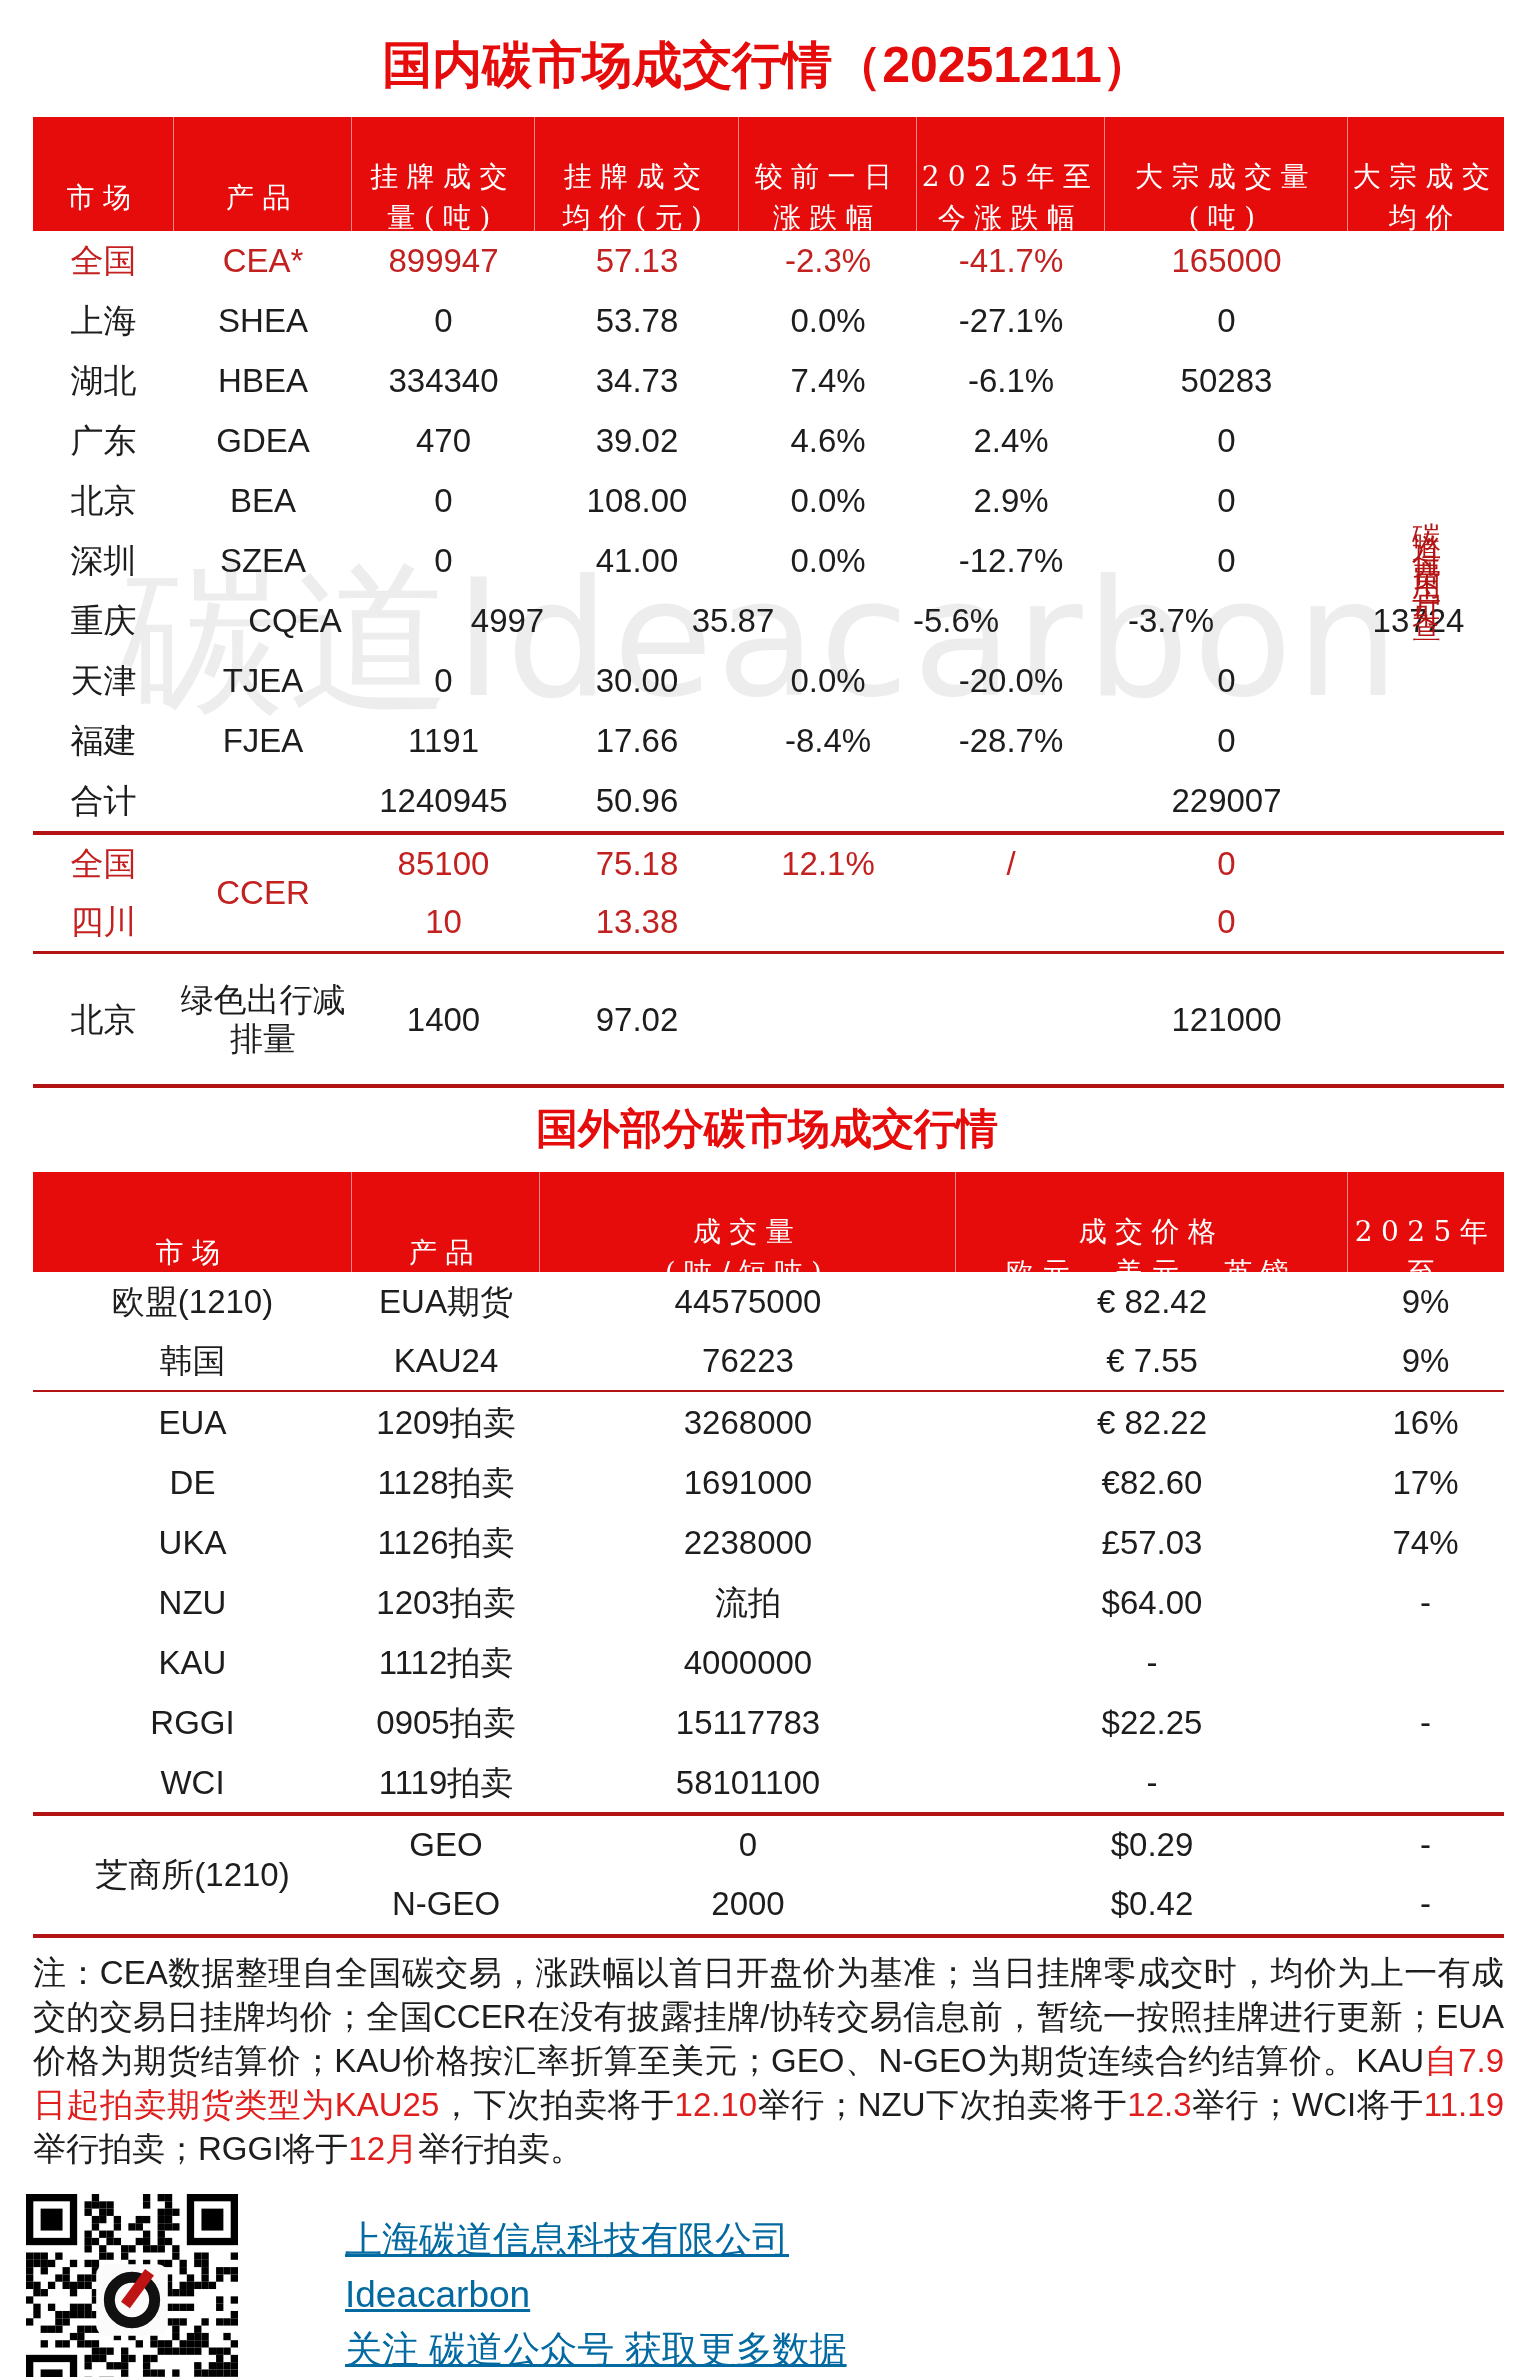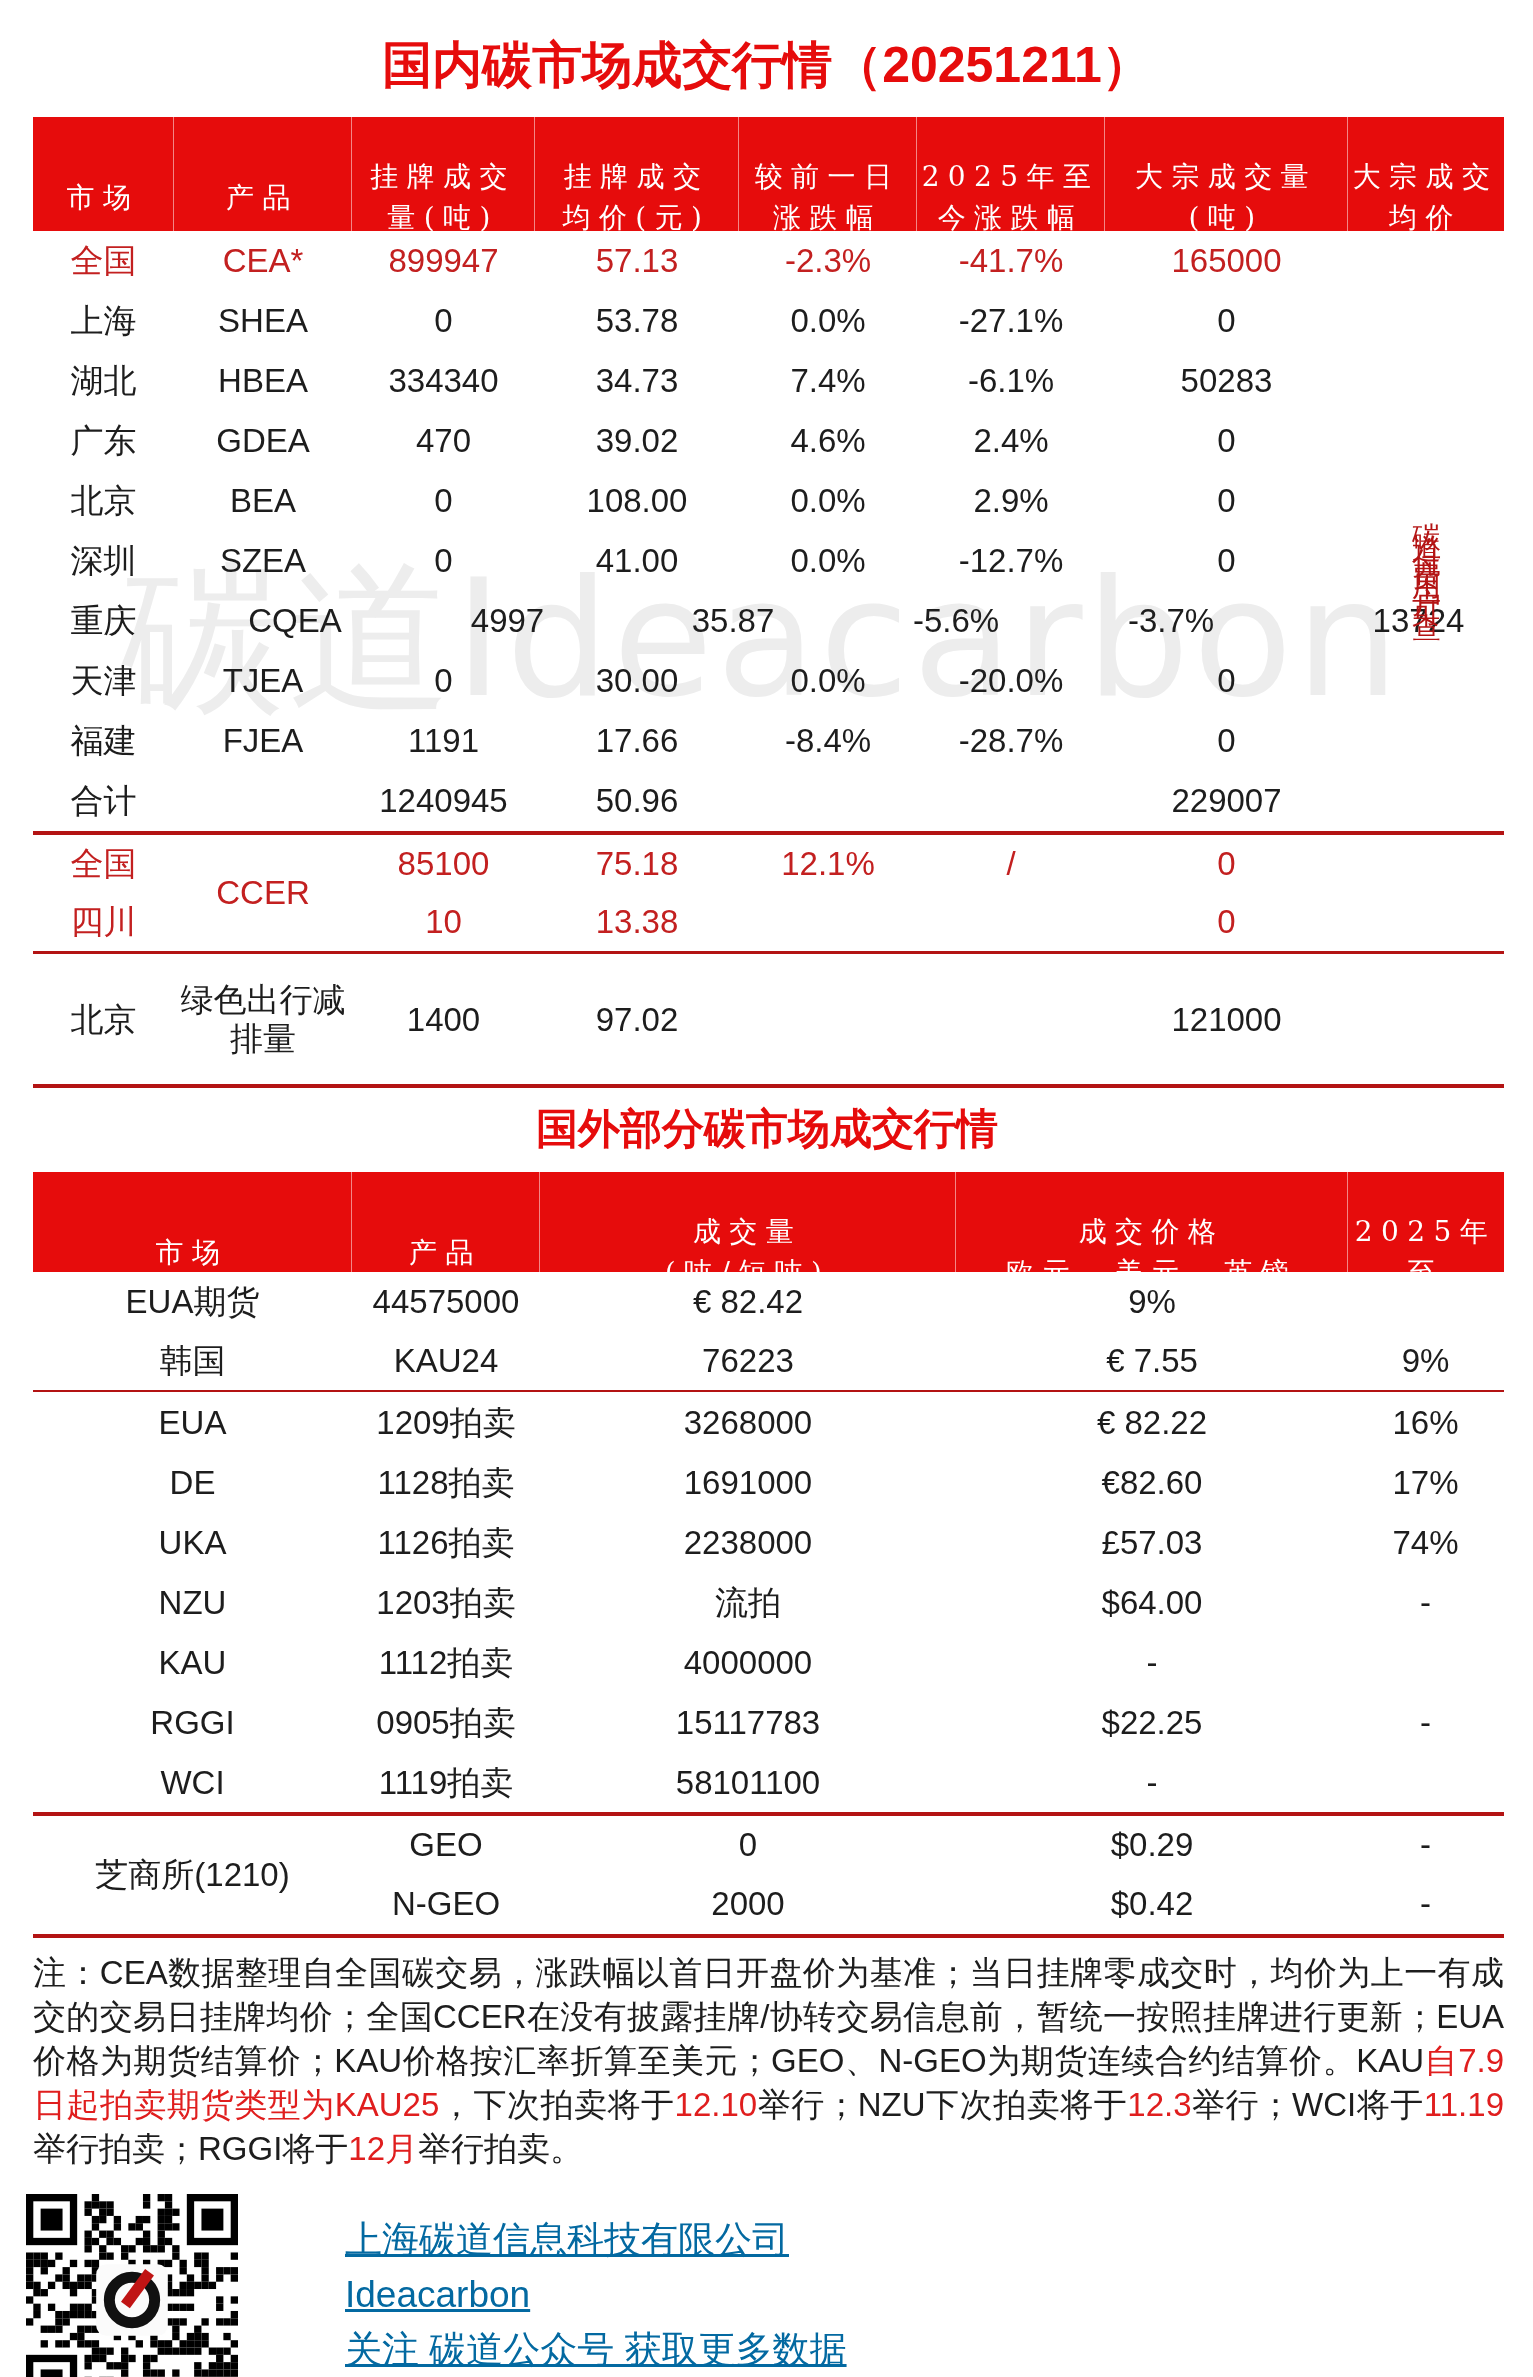--- a/index.html
+++ b/index.html
@@ -200,20 +200,21 @@
           <div class="th">市场</div>
           <div class="th">产品</div>
           <div class="th">成交量
 (吨/短吨)</div>
           <div class="th">成交价格
 欧元，美元，英镑</div>
           <div class="th">2025年至
 今涨跌幅</div>
         </div>
         <div class="grow trow" style="grid-template-columns: 319px 188px 416px 392px 155px; height: 59px;">
+          <div class="td">欧盟(1210)</div>
           <div class="td">EUA期货</div>
           <div class="td">44575000</div>
           <div class="td">€ 82.42</div>
           <div class="td">9%</div>
         </div>
         <div class="grow trow" style="grid-template-columns: 319px 188px 416px 392px 155px; height: 59px;">
           <div class="td">韩国</div>
           <div class="td">KAU24</div>
           <div class="td">76223</div>
           <div class="td">€ 7.55</div>

